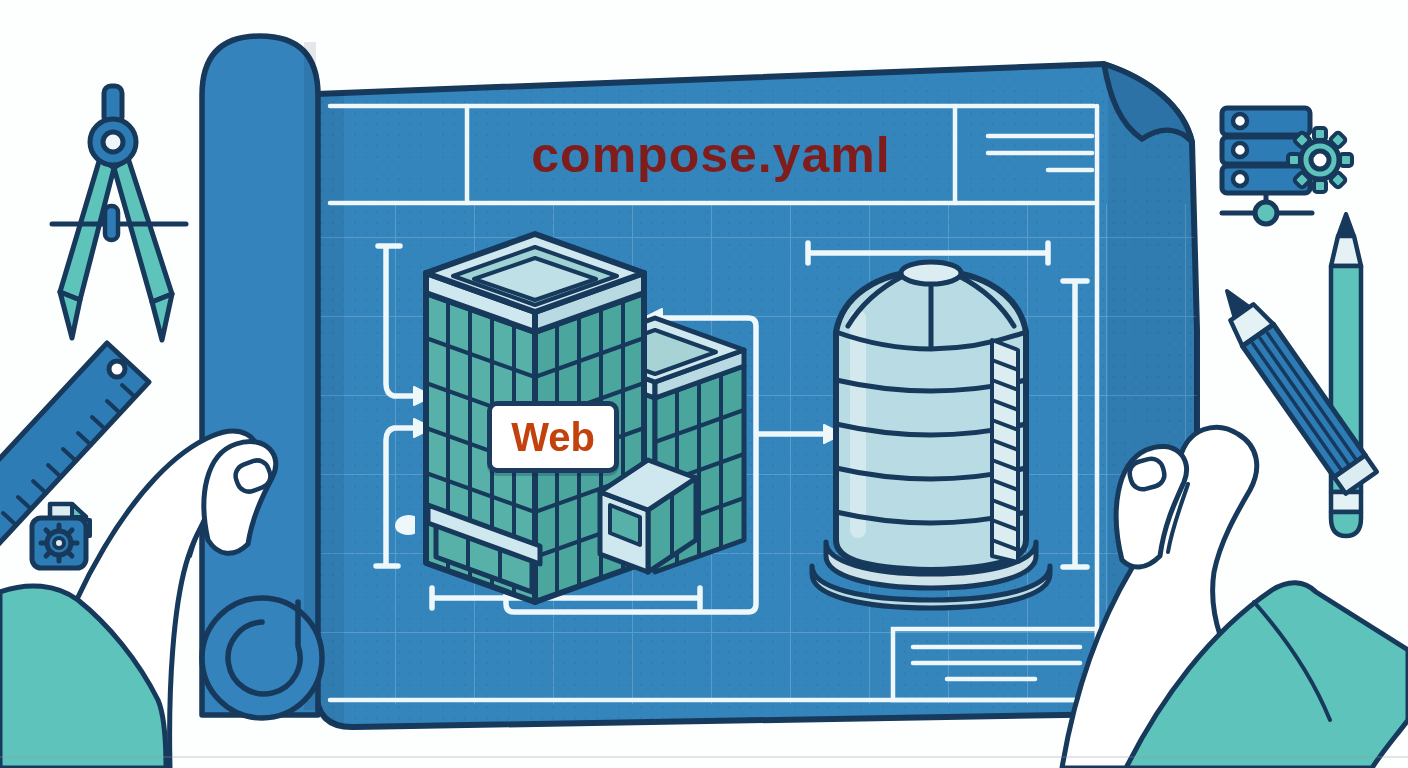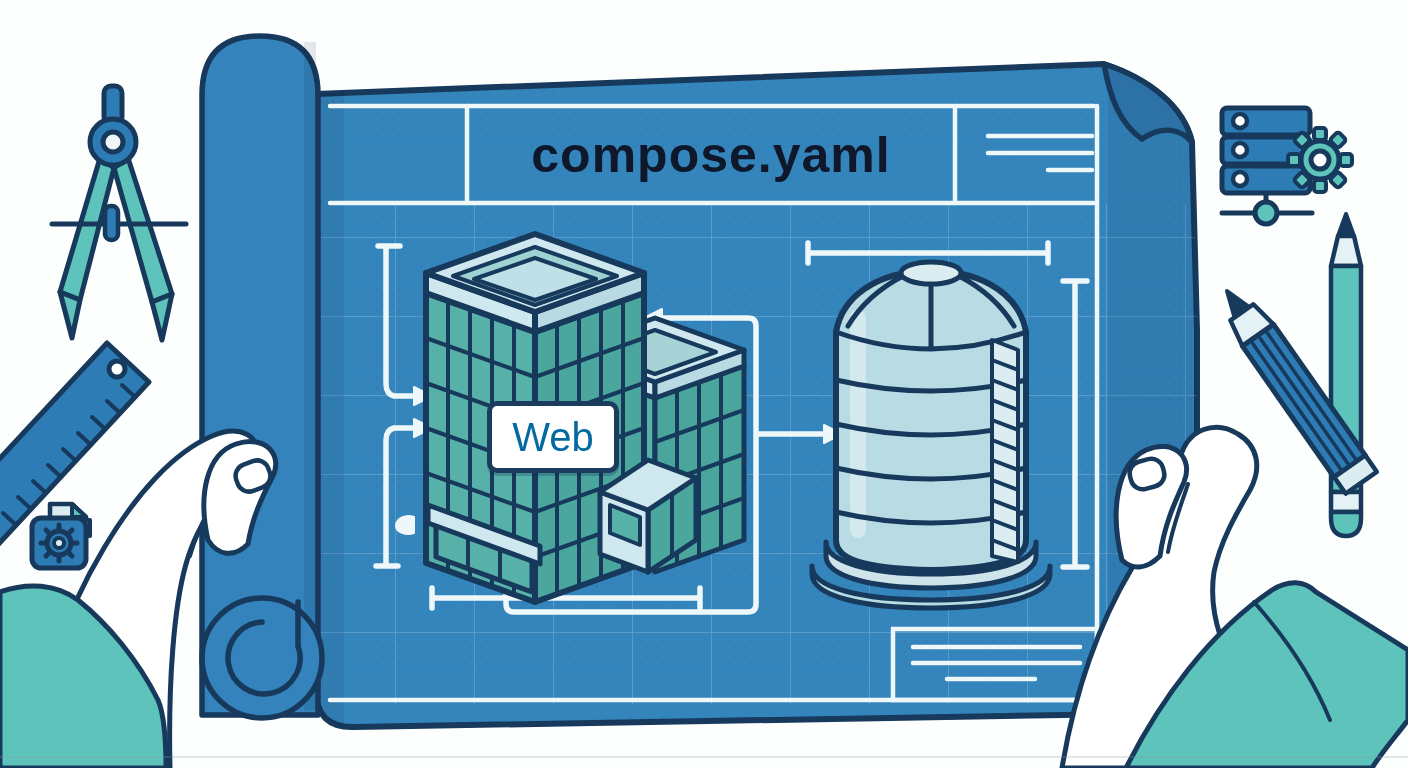--- a/index.html
+++ b/index.html
@@ -1,23 +1,23 @@
 <!DOCTYPE html>
 <html><head>
 <meta charset="utf-8">
 <style>
   html,body{margin:0;padding:0;background:#ffffff;}
   .stage{position:relative;width:1408px;height:768px;overflow:hidden;background:#fdfefe;
          font-family:"Liberation Sans", sans-serif;}
   .stage svg{position:absolute;inset:0;}
   .overlay{position:absolute;display:flex;align-items:center;justify-content:center;}
   .blueprint-title{left:467px;top:106px;width:488px;height:98px;
-    color:#0f172a;font-size:50px;font-weight:700;letter-spacing:1px;}
+    color:#7f1d1d;font-size:50px;font-weight:700;letter-spacing:1px;}
   .service-label{background:#ffffff;border:5px solid #1b3c5f;border-radius:10px;
-    color:#0369a1;font-weight:400;box-shadow:0 3px 0 rgba(10,40,70,.25);}
+    color:#c2410c;font-weight:700;box-shadow:0 3px 0 rgba(10,40,70,.25);}
   .web-label{left:487px;top:401px;width:122px;height:62px;font-size:40px;}
   .db-label{left:877px;top:409px;width:92px;height:58px;font-size:38px;}
 </style>
 </head>
 <body>
 
 <div class="stage">
 
 <svg viewBox="0 0 1408 768" width="1408" height="768">
   <defs>

